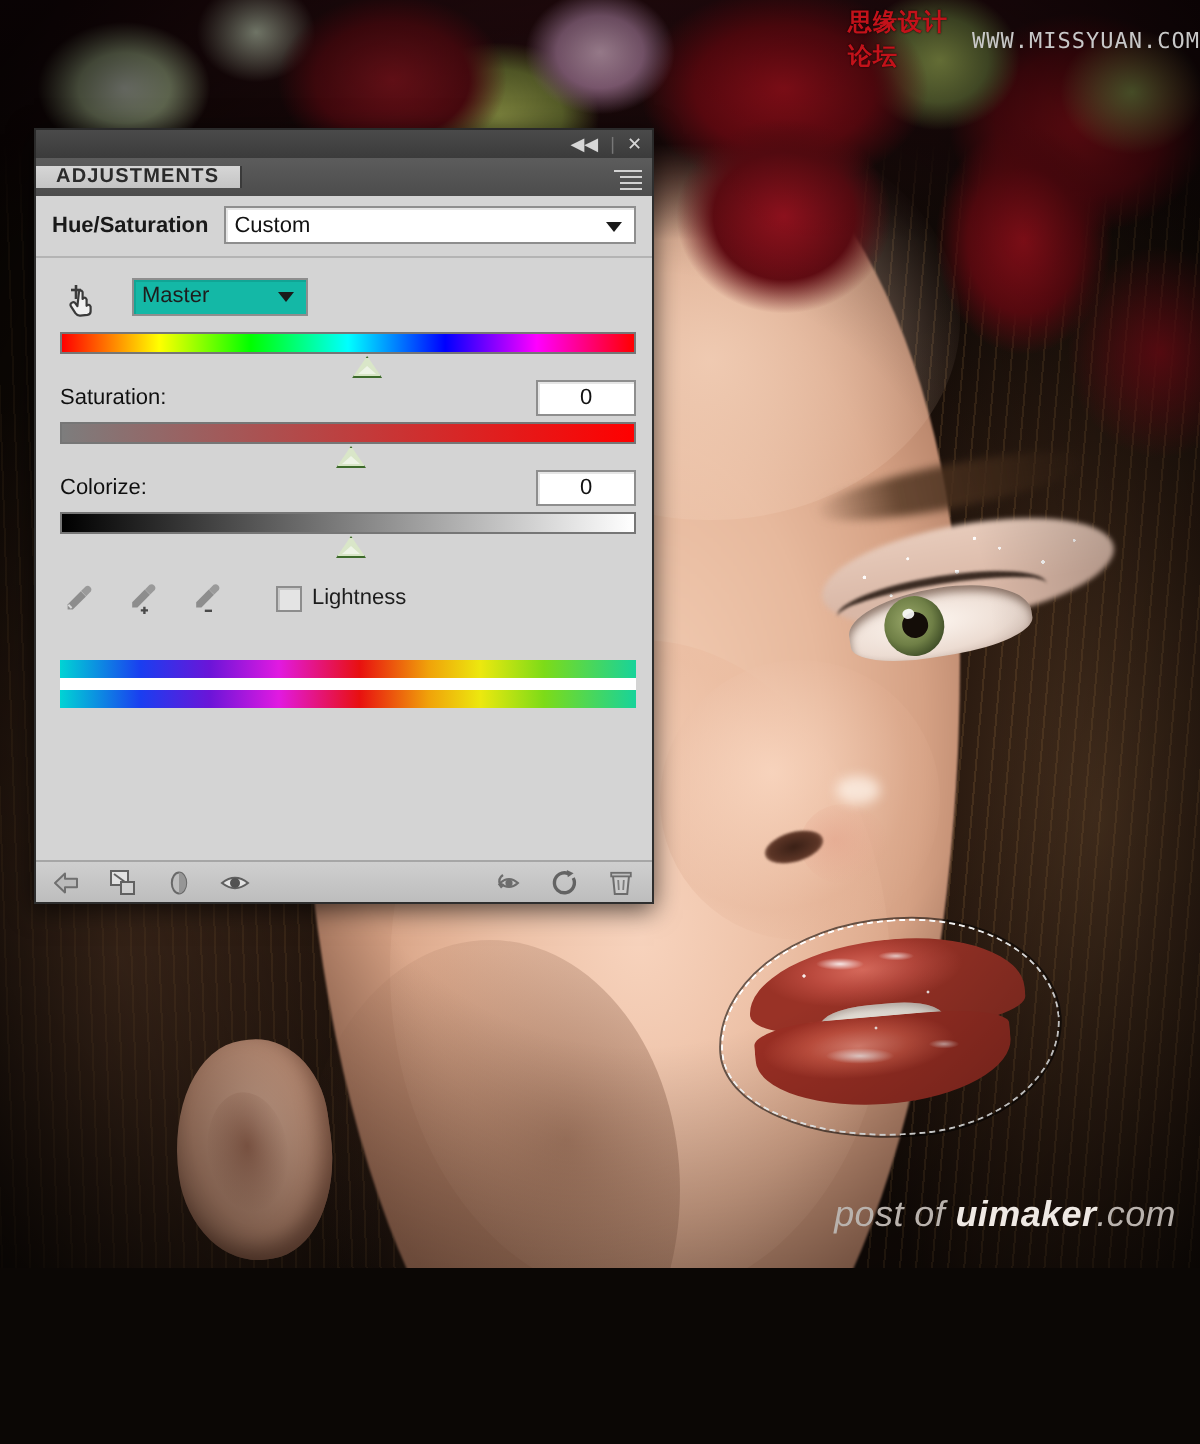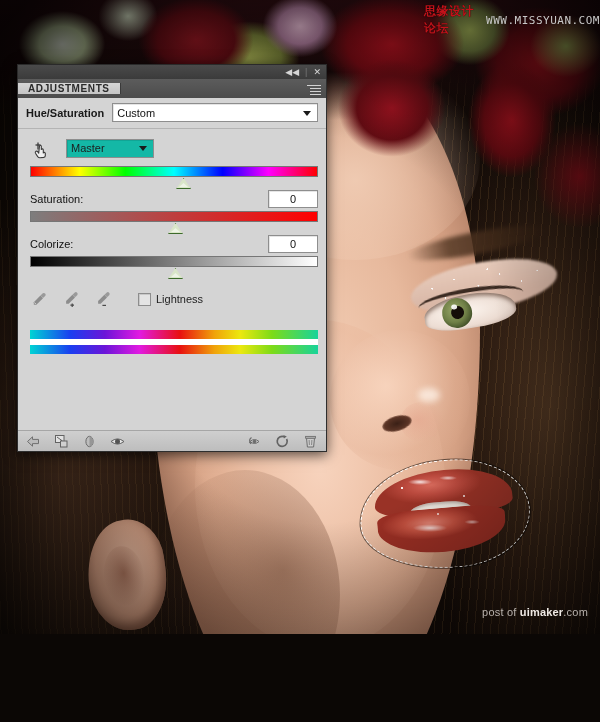--- a/index.html
+++ b/index.html
@@ -211,21 +211,21 @@
   }
 
   
   .wm-top{
     position:absolute;left:424px;top:3px;display:flex;align-items:center;gap:6px;
     font-size:12px;letter-spacing:.5px;
   }
   .wm-cn{color:#c2121a;font-weight:bold;text-shadow:0 0 1px rgba(0,0,0,.9);font-family:"DejaVu Sans",sans-serif;font-size:12px;}
   .wm-url{color:#c8c8c8;font-weight:normal;font-size:11px;font-family:"DejaVu Sans Mono",monospace;}
   .wm-bottom{
-    position:absolute;right:12px;bottom:16px;color:#b9b2ad;font-size:11px;letter-spacing:.2px;
+    position:absolute;right:12px;bottom:16px;color:#b9b2ad;font-size:18px;letter-spacing:.2px;font-style:italic;
   }
   .wm-bottom b{color:#efe9e4;}
 
   
   .panel{
     position:absolute;left:17px;top:64px;width:310px;
     box-shadow:0 3px 12px rgba(0,0,0,.65);
     font-size:11px;color:#1d1d1d;
   }
   .panel-titlebar{

